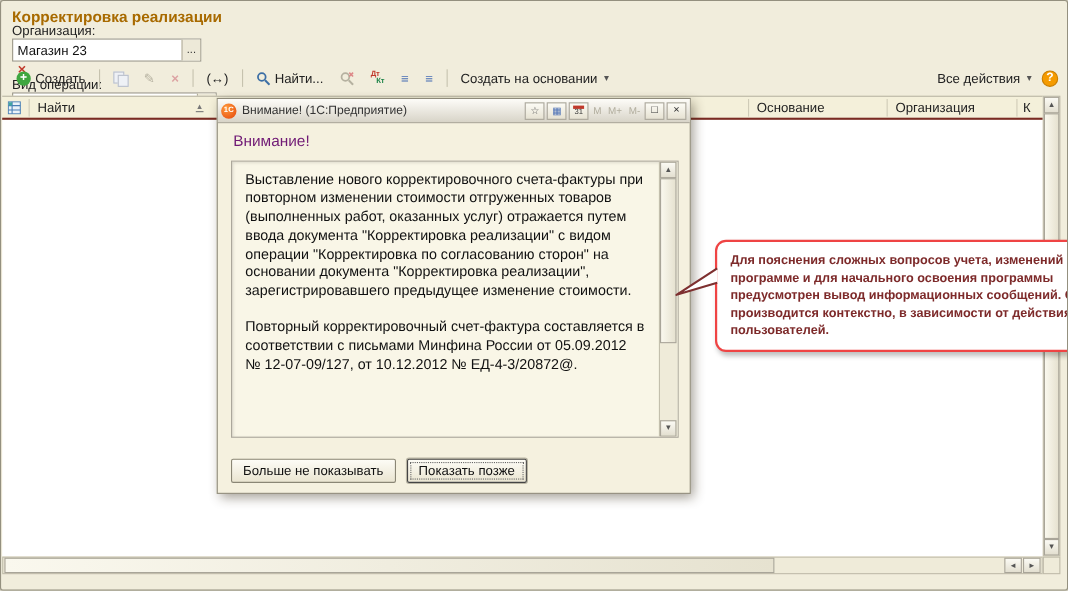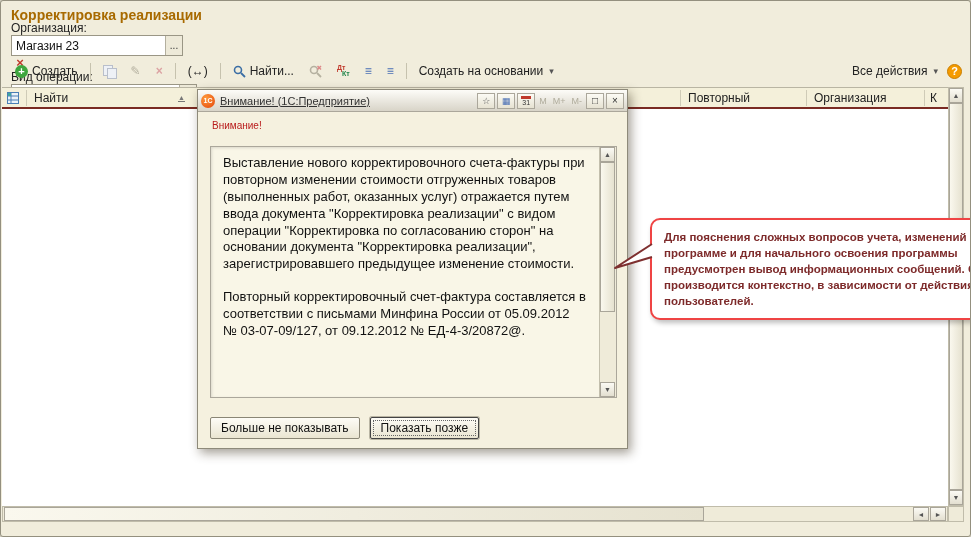--- a/index.html
+++ b/index.html
@@ -44,30 +44,30 @@
 
   .vscroll{position:absolute;left:947px;top:86px;width:16px;height:419px;background:#EFEBD9;border:1px solid #C0BCAA;}
   .hscroll{position:absolute;left:1px;top:505px;width:946px;height:16px;background:#EFEBD9;border:1px solid #C0BCAA;}
   .sb-btn{position:absolute;background:linear-gradient(#FBFAF4,#E3DFD0);border:1px solid #A9A599;font-size:7px;color:#555;display:flex;align-items:center;justify-content:center;cursor:pointer;padding:0;}
   .sb-thumb{position:absolute;background:linear-gradient(90deg,#FAF8EE,#E6E2D0);border:1px solid #A9A599;cursor:pointer;}
   .sb-corner{position:absolute;left:947px;top:505px;width:16px;height:16px;background:#EFEBD9;border:1px solid #C0BCAA;}
 
   .dlg{position:absolute;left:196px;top:88px;width:431px;height:360px;background:#F5F1DF;border:1px solid #8E8A7A;box-shadow:3px 4px 10px rgba(50,40,20,.45);z-index:10;}
   .dlg-tb{position:absolute;left:0;top:0;right:0;height:22px;background:linear-gradient(#FDFCF8,#D8D4C8);border-bottom:1px solid #ABA79B;display:flex;align-items:center;padding:0 3px;gap:2px;}
   .dlg-logo{width:14px;height:14px;border-radius:50%;background:radial-gradient(circle at 35% 30%,#FF9A3C,#E4450A);color:#fff;font-size:7px;font-weight:bold;display:flex;align-items:center;justify-content:center;flex:0 0 auto;}
-  .dlg-title{font-size:11px;color:#333;margin-left:3px;white-space:nowrap;overflow:hidden;text-decoration:underline;}
+  .dlg-title{font-size:11px;color:#333;margin-left:3px;white-space:nowrap;overflow:hidden;}
   .tb-right{margin-left:auto;display:flex;align-items:center;gap:2px;flex:0 0 auto;}
   .tb-box{width:18px;height:16px;border:1px solid #ABA79B;background:linear-gradient(#FCFBF5,#E6E2D2);font-size:9px;color:#555;display:flex;align-items:center;justify-content:center;cursor:pointer;padding:0;}
   .tb-box.grid-ic{color:#4A6FB5;}
   .cal-ic{flex-direction:column;font-size:7px;line-height:6px;color:#333;}
   .cal-ic .bar{width:10px;height:3px;background:#C0392B;margin-bottom:1px;}
   .tb-mem{font-size:9px;color:#B0AC9C;padding:0 2px;background:none;border:none;cursor:pointer;}
   .tb-win{font-size:10px;color:#333;}
 
-  .dlg-head{position:absolute;left:14px;top:30px;font-size:10px;color:#b91c1c;}
+  .dlg-head{position:absolute;left:14px;top:30px;font-size:14px;color:#701a75;}
   .dlg-text{position:absolute;left:12px;top:56px;width:407px;height:252px;background:#F9F6E7;border:1px solid #ABA79B;box-shadow:inset 1px 1px 3px rgba(0,0,0,.12);padding:8px 30px 25px 12px;font-size:13px;line-height:1.3;color:#111;overflow:hidden;}
   .dlg-text .p2{margin-top:16px;}
   .tb-scroll{position:absolute;right:0;top:0;bottom:0;width:17px;background:#EFEBD9;border-left:1px solid #C3BFAD;}
   .dlg-btns{position:absolute;left:12px;top:327px;display:flex;gap:10px;}
   .btn1c{height:22px;padding:0 10px;font:12px "Liberation Sans","DejaVu Sans",sans-serif;color:#111;background:linear-gradient(#FDFCF6,#EAE5D1);border:1px solid #8A8675;border-radius:2px;cursor:pointer;white-space:nowrap;}
   .btn1c.focused{border-color:#444;outline:1px dotted #666;outline-offset:-4px;box-shadow:0 0 0 1px #B9B5A3;}
 
   .callout{position:absolute;left:649px;top:217px;width:364px;background:#FFF;border:2px solid #ef4444;border-radius:10px;padding:9px 12px;font-size:11.5px;font-weight:bold;color:#7D2A2A;line-height:1.4;box-shadow:2px 3px 5px rgba(0,0,0,.25);z-index:20;}
   .callout-tail{position:absolute;left:612px;top:240px;z-index:21;line-height:0;}
 </style>
@@ -159,21 +159,21 @@
           <line x1="0.5" y1="4" x2="11.5" y2="4" stroke="#4A7FB5"></line>
           <line x1="0.5" y1="8" x2="11.5" y2="8" stroke="#4A7FB5"></line>
           <line x1="4" y1="0.5" x2="4" y2="11.5" stroke="#4A7FB5"></line>
           <rect x="1" y="1" width="3" height="3" fill="#3FA6A0"></rect>
         </svg>
     </span>
     <span class="hdr-sep" style="left:24px;"></span>
     <span class="hdr-col" style="left:32px;">Найти</span>
     <span class="sort-ic" style="left:176px;">▲</span>
     <span class="hdr-sep" style="left:678px;"></span>
-    <span class="hdr-col" style="left:686px;">Повторный</span>
+    <span class="hdr-col" style="left:686px;">Основание</span>
     <span class="hdr-sep" style="left:804px;"></span>
     <span class="hdr-col" style="left:812px;">Организация</span>
     <span class="hdr-sep" style="left:922px;"></span>
     <span class="hdr-col" style="left:928px;">К</span>
   </div>
 
   <div class="grid-body"></div>
 
   <div class="vscroll">
     <button class="sb-btn" style="left:0;top:0;width:14px;height:15px;">▲</button>
@@ -204,21 +204,21 @@
         <button class="tb-mem">M-</button>
         <button class="tb-box tb-win">□</button>
         <button class="tb-box tb-win">×</button>
       </span>
     </div>
 
     <div class="dlg-head">Внимание!</div>
 
     <div class="dlg-text">
       <div class="p1">Выставление нового корректировочного счета-фактуры при повторном изменении стоимости отгруженных товаров (выполненных работ, оказанных услуг) отражается путем ввода документа "Корректировка реализации" с видом операции "Корректировка по согласованию сторон" на основании документа "Корректировка реализации", зарегистрировавшего предыдущее изменение стоимости.</div>
-      <div class="p2">Повторный корректировочный счет-фактура составляется в соответствии с письмами Минфина России от 05.09.2012 № 03-07-09/127, от 09.12.2012 № ЕД-4-3/20872@.</div>
+      <div class="p2">Повторный корректировочный счет-фактура составляется в соответствии с письмами Минфина России от 05.09.2012 № 12-07-09/127, от 10.12.2012 № ЕД-4-3/20872@.</div>
       <div class="tb-scroll">
         <button class="sb-btn" style="left:0;top:0;width:15px;height:15px;">▲</button>
         <span class="sb-thumb" style="left:0;top:15px;width:15px;height:150px;"></span>
         <button class="sb-btn" style="left:0;bottom:0;width:15px;height:15px;">▼</button>
       </div>
     </div>
 
     <div class="dlg-btns">
       <button class="btn1c">Больше не показывать</button>
       <button class="btn1c focused">Показать позже</button>

